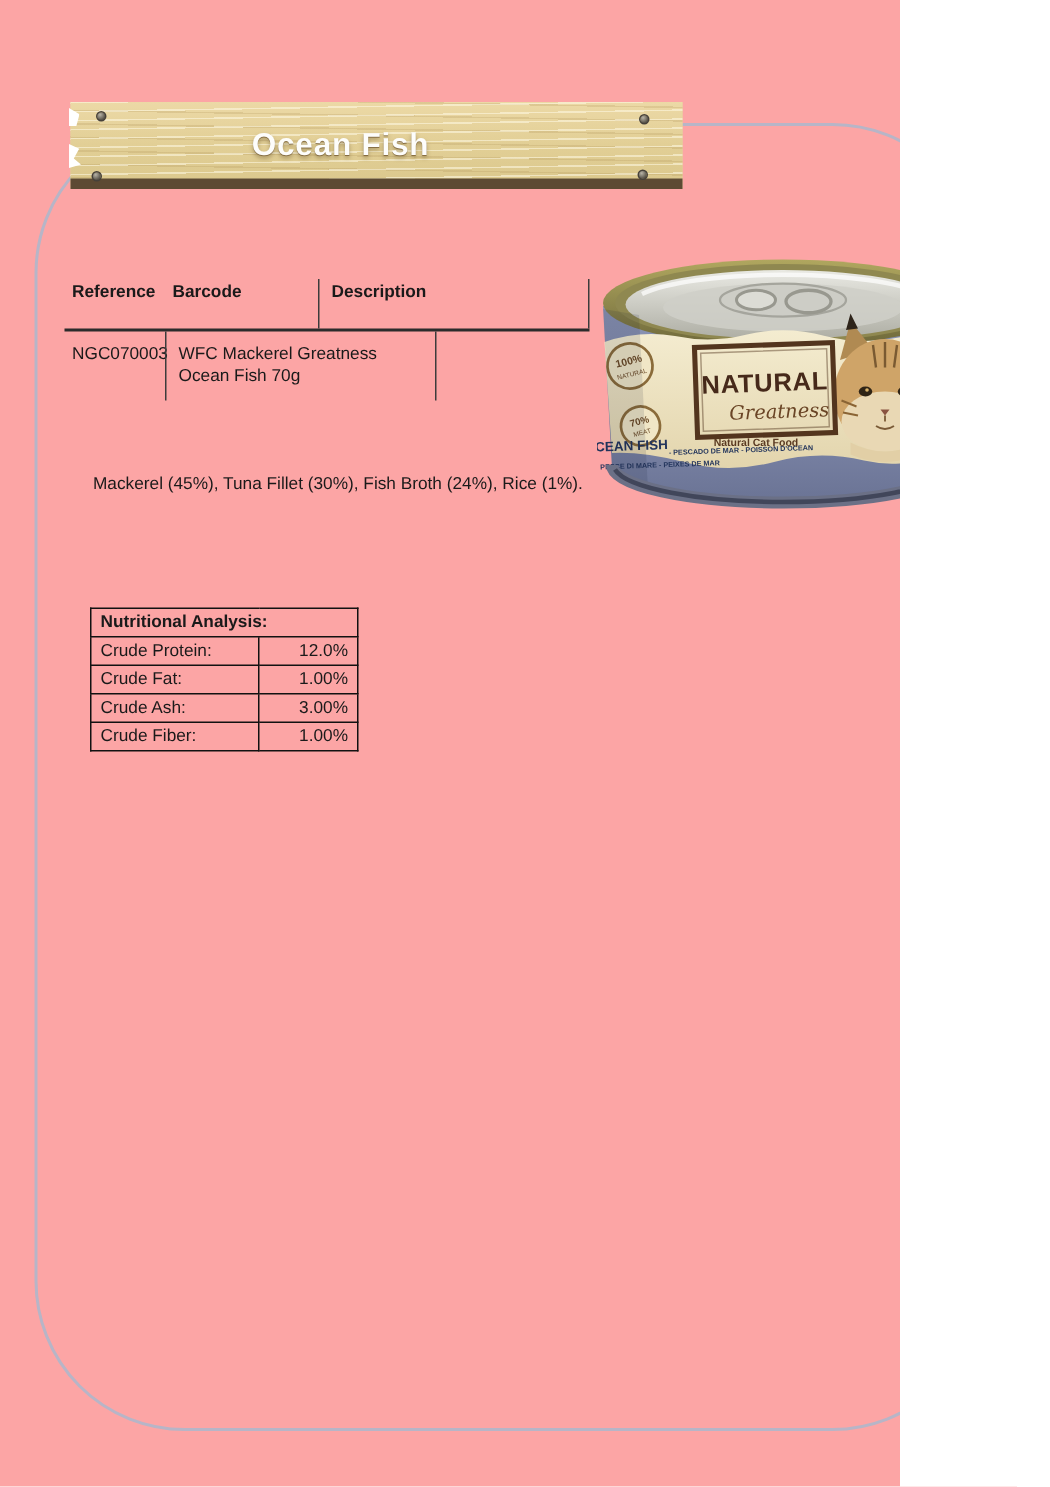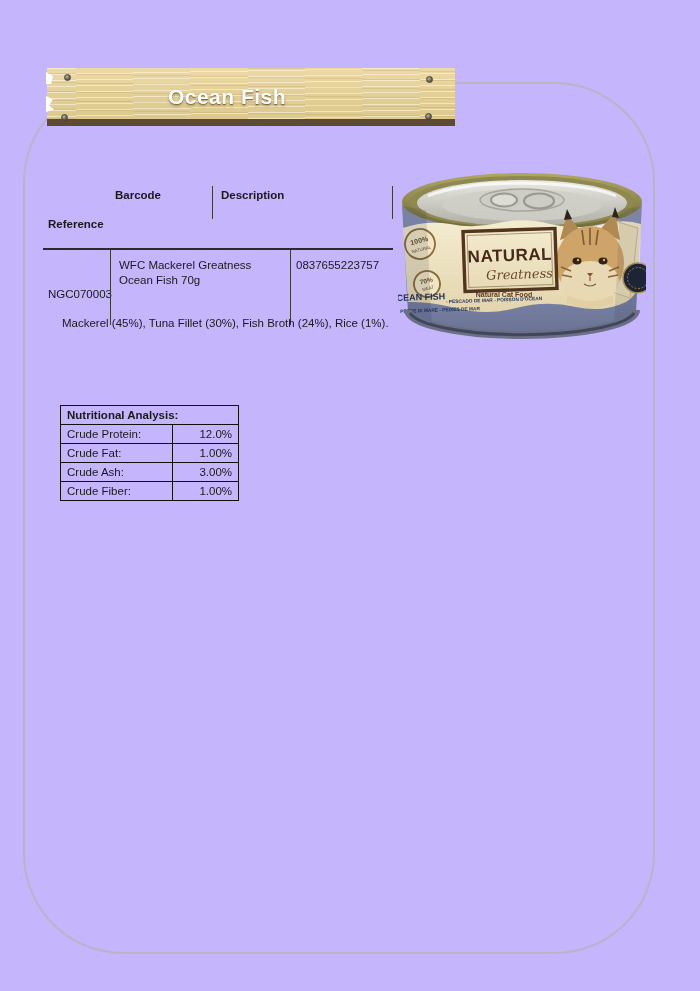--- a/index.html
+++ b/index.html
@@ -1,18 +1,18 @@
 <!DOCTYPE html>
 <html><head>
 <meta charset="utf-8">
 <style>
   * { margin:0; padding:0; box-sizing:border-box; }
   html,body { background:#ffffff; }
   .page {
-    position:relative; width:700px; height:991px; background:#c4b5fd;
+    position:relative; width:600px; height:991px; background:#fca5a5;
     font-family:"Liberation Sans", sans-serif; color:#1a1a1a; overflow:hidden;
   }
 
   
   .frame {
     position:absolute; left:23px; top:82px; width:632px; height:872px;
     border:2px solid #b7b5c7; border-radius:100px;
   }
 
   
@@ -47,21 +47,21 @@
   }
   .nail.tl { left:17px; top:6px; }
   .nail.bl { left:14px; top:46px; }
   .nail.tr { right:22px; top:8px; }
   .nail.br { right:23px; top:45px; }
 
   
   .info-table { position:absolute; left:43px; top:186px; width:350px; font-size:11.5px; z-index:2; }
   .info-row { display:flex; }
   .info-row .c { padding:3px 6px 3px 5px; }
-  .c.ref  { width:67px;margin-top:29px; }
+  .c.ref  { width:67px; }
   .c.desc { width:181px; border-left:1px solid #3c3c3c; border-right:1px solid #3c3c3c; padding-left:8px; }
   .c.bar  { flex:1; }
   .info-head { border-bottom:2px solid #2b2b2b; font-weight:bold; }
   .info-head .c { height:33px; }
   .info-data .c { padding-top:8px; min-height:46px; line-height:15px; }
 
   
   .composition { position:absolute; left:62px; top:317px; width:400px; font-size:11.5px; z-index:2; }
   .comp-label { font-weight:bold; margin-bottom:9px; }
   .comp-text { }
@@ -98,21 +98,20 @@
 
   <div class="info-table">
     <div class="info-row info-head">
       <div class="c ref">Reference</div>
       <div class="c bar">Barcode</div>
       <div class="c desc">Description</div>
     </div>
     <div class="info-row info-data">
       <div class="c ref">NGC070003</div>
       <div class="c desc">WFC Mackerel Greatness Ocean Fish 70g</div>
-      <div class="c bar">0837655223757</div>
     </div>
   </div>
 
   <div class="can">
     <svg viewBox="0 0 248 178">
       <defs>
         <linearGradient id="bodyBlue" x1="0" y1="0" x2="0" y2="1">
           <stop offset="0" stop-color="#8a93b4"></stop>
             <stop offset="0.6" stop-color="#7d86a8"></stop>
             <stop offset="1" stop-color="#6a7394"></stop>

